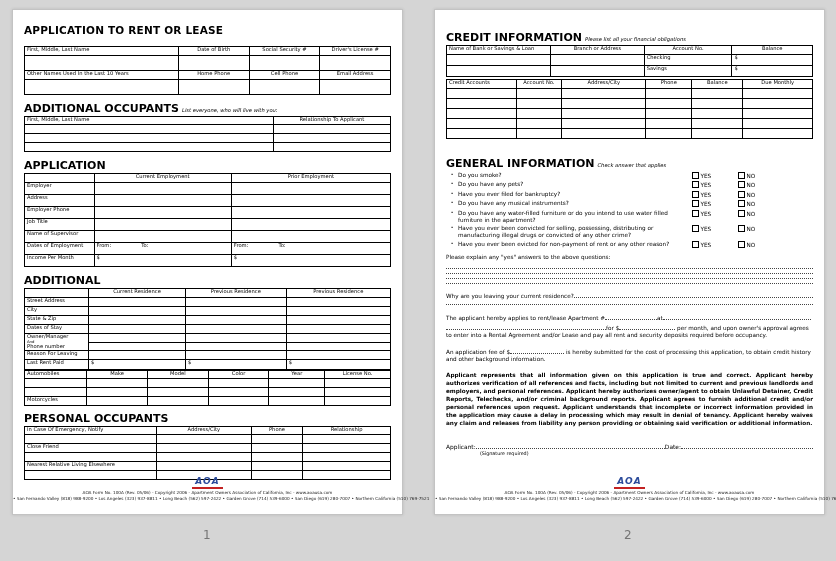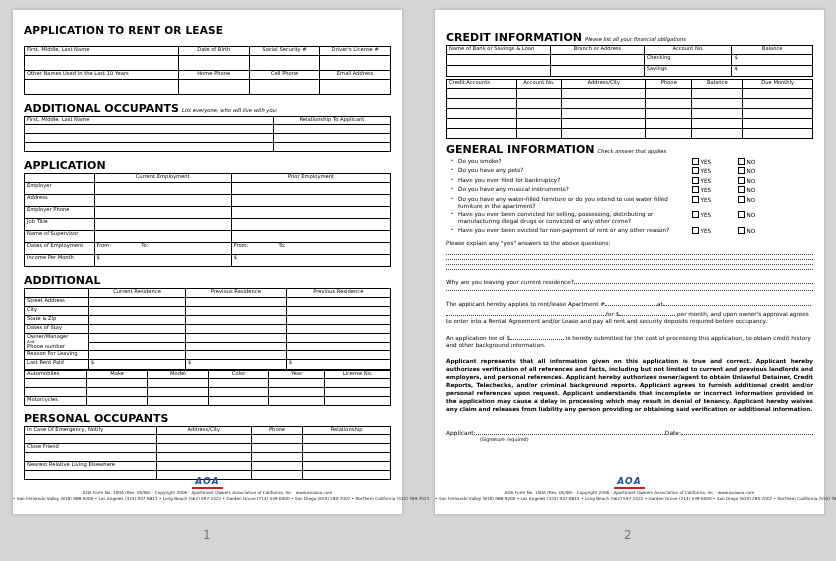--- a/index.html
+++ b/index.html
@@ -432,21 +432,21 @@
           <td></td>
           <td></td>
           <td></td>
           <td></td>
           <td></td>
           <td></td>
         </tr>
   </tbody>
     </table>
 
-  <div class="shrow" style="margin-top:4px;margin-bottom:2px">
+  <div class="shrow" style="margin-top:18px;margin-bottom:2px">
     <span class="sh">GENERAL INFORMATION</span>
     <span class="note">Check answer that applies</span>
   </div>
 
   <div class="q">
     <span class="qb">•</span>
     <span>Do you smoke?</span>
     <span class="yn"><span class="cb"></span><span>YES</span></span>
     <span class="yn"><span class="cb"></span><span>NO</span></span>
   </div>

